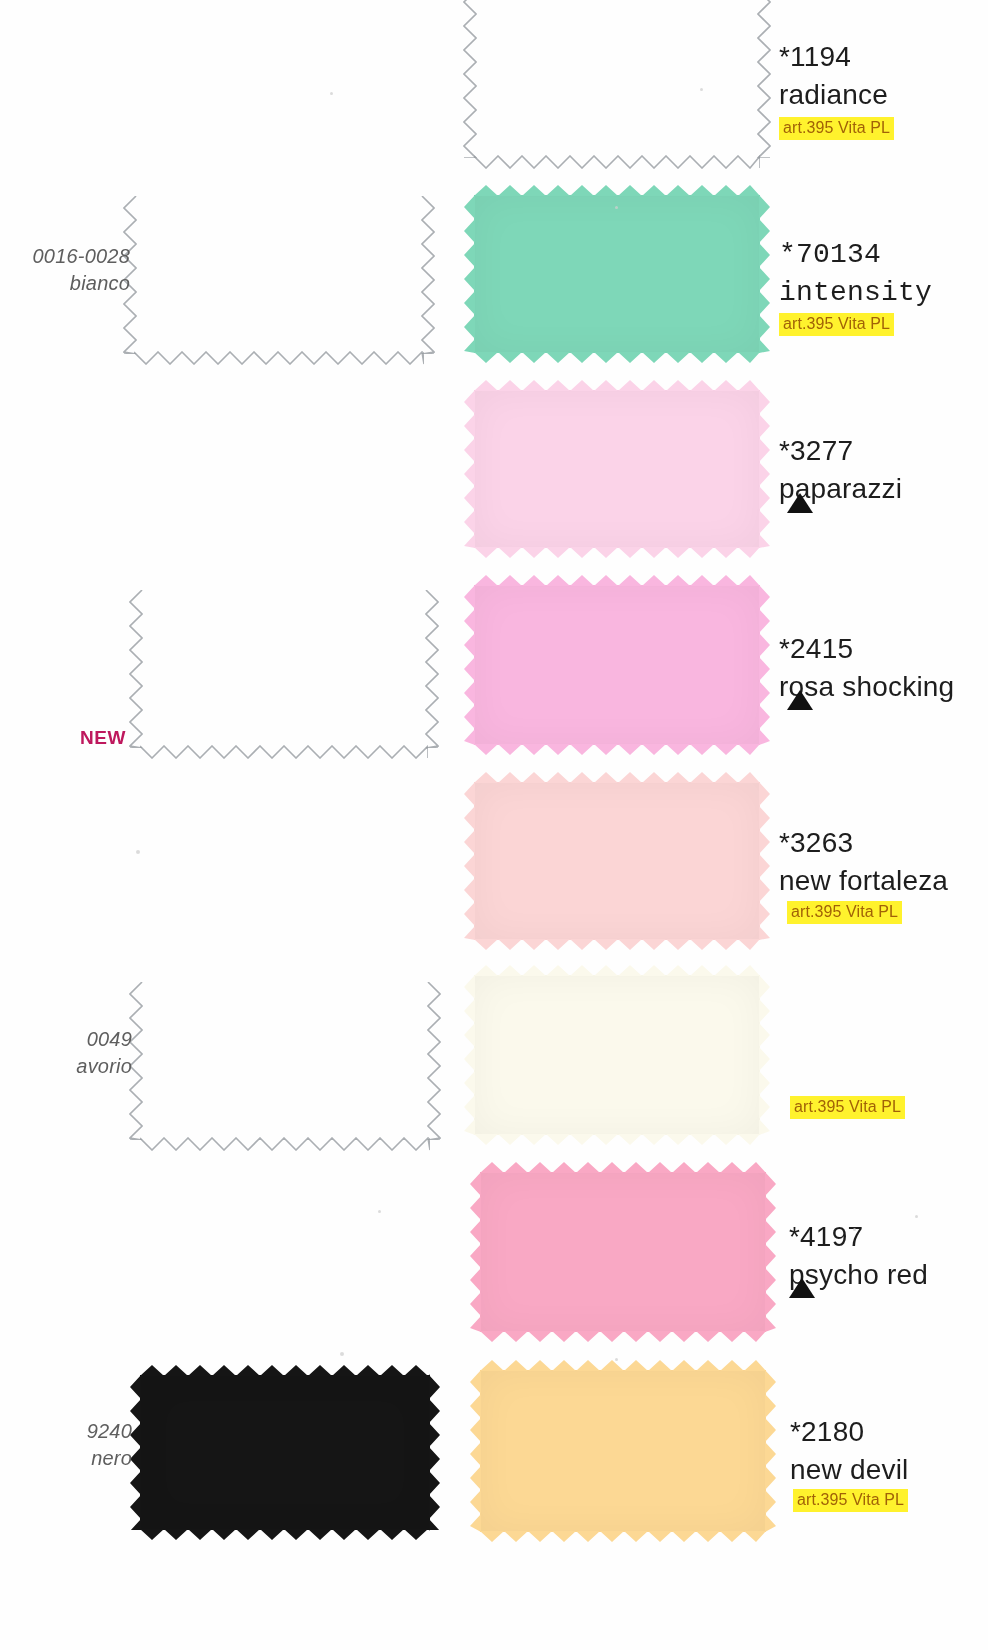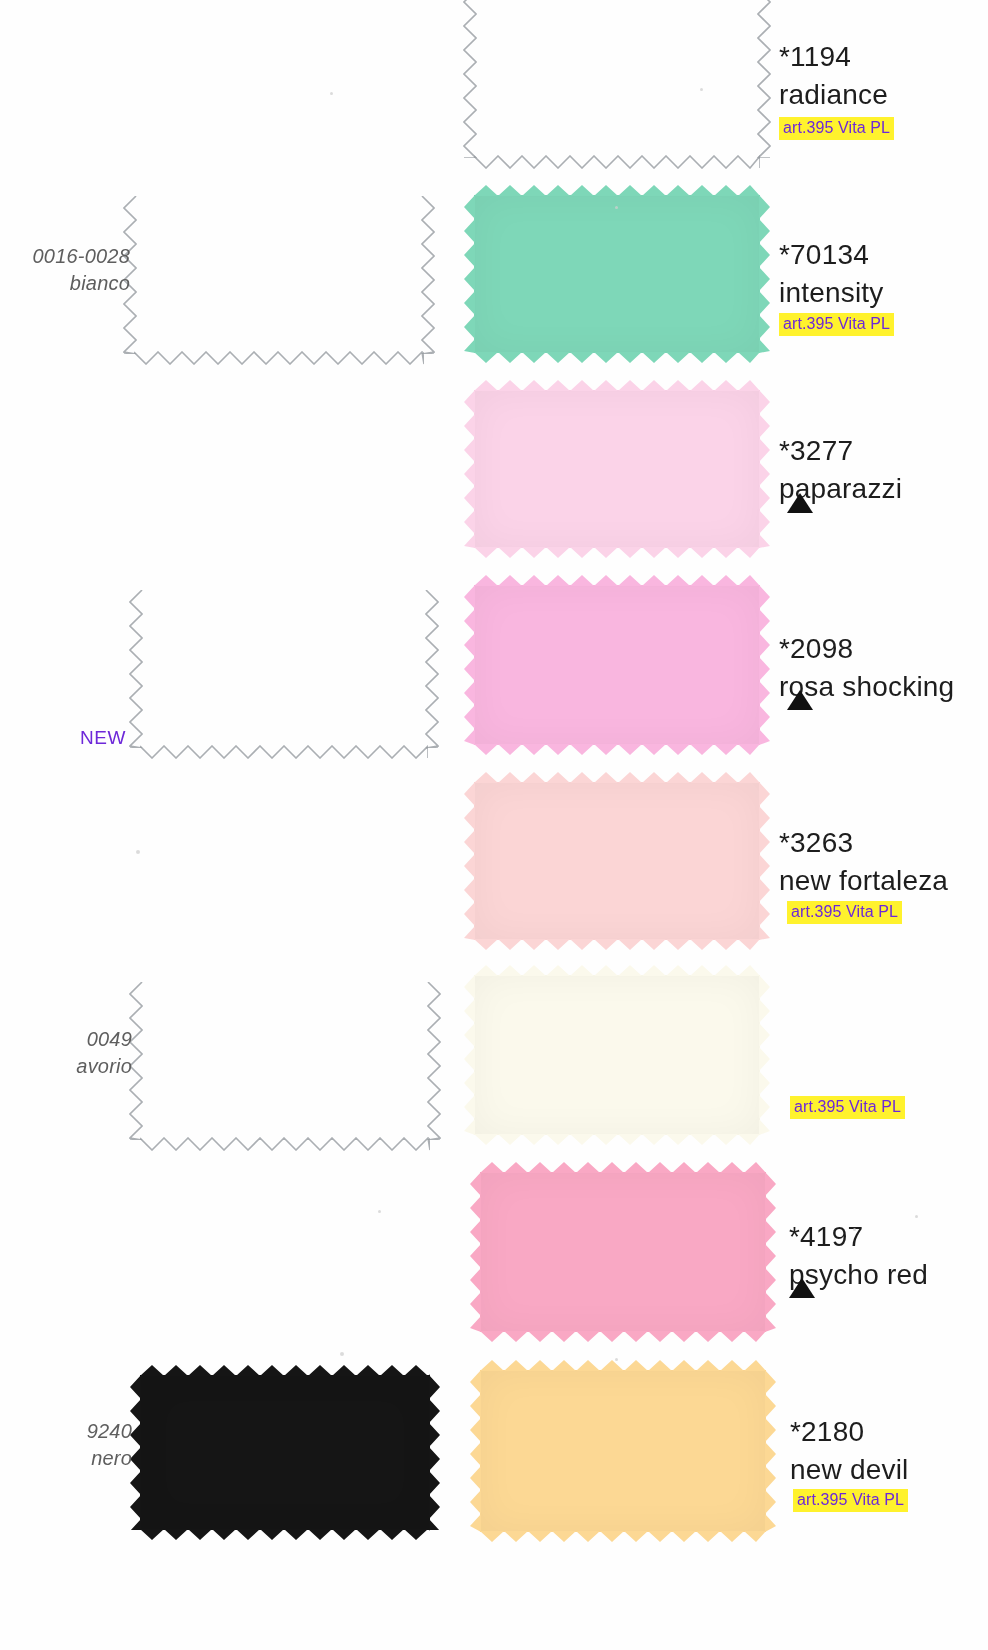--- a/index.html
+++ b/index.html
@@ -60,32 +60,32 @@
     color: #1d1d1d;
     font-size: 28px;
     letter-spacing: .2px;
   }
   .label-right .code { display: block; }
   .label-right .name { display: block; }
 
   .tag {
     position: absolute;
     background: #fff22d;
-    color: #6d28d9;
+    color: #a16207;
     font-size: 16px;
     padding: 2px 4px 3px 4px;
     white-space: nowrap;
     letter-spacing: .1px;
   }
 
   .new-badge {
     position: absolute;
-    color: #6d28d9;
+    color: #be185d;
     font-size: 19px;
-    font-weight: 400;
+    font-weight: 700;
     letter-spacing: .5px;
   }
 
   .tri {
     position: absolute;
     width: 0;
     height: 0;
     border-left: 13px solid transparent;
     border-right: 13px solid transparent;
     border-bottom: 20px solid #111111;
@@ -130,21 +130,21 @@
       <svg width="286" height="11" viewBox="0 0 286 11" style="position: absolute; display: block; left: 0px; bottom: -10px;">
         <polygon points="0,0 0,0 12,11 24,0 36,11 48,0 60,11 72,0 84,11 96,0 108,11 120,0 132,11 144,0 156,11 168,0 180,11 192,0 204,11 216,0 228,11 240,0 252,11 264,0 276,11 286,0" fill="#7ed7b8"></polygon>
       </svg>
       <svg width="11" height="158" viewBox="0 0 11 158" style="position: absolute; display: block; top: 0px; left: -10px;">
         <polygon points="11,0 11,0 0,12 11,24 0,36 11,48 0,60 11,72 0,84 11,96 0,108 11,120 0,132 11,144 0,156 11,158" fill="#7ed7b8"></polygon>
       </svg>
       <svg width="11" height="158" viewBox="0 0 11 158" style="position: absolute; display: block; top: 0px; right: -10px;">
         <polygon points="0,0 0,0 11,12 0,24 11,36 0,48 11,60 0,72 11,84 0,96 11,108 0,120 11,132 0,144 11,156 0,158" fill="#7ed7b8"></polygon>
       </svg>
     </div>
-  <div class="label-right" style="left:779px; top:236px;">
+  <div class="label-right" style="left:779px; top:236px;font-family:Liberation Mono, monospace;">
     <span class="code">*70134</span>
     <span class="name">intensity</span>
   </div>
   <div class="tag" style="left:779px; top:313px;">art.395 Vita PL</div>
 
   <div class="swatch" style="left:474px; top:390px; width:286px; height:158px;">
     <div class="body" style="background: rgb(251, 211, 232); box-shadow: rgba(0, 0, 0, 0.043) 0px 0px 40px inset;"></div>
   <svg width="286" height="11" viewBox="0 0 286 11" style="position: absolute; display: block; left: 0px; top: -10px;">
         <polygon points="0,11 0,11 12,0 24,11 36,0 48,11 60,0 72,11 84,0 96,11 108,0 120,11 132,0 144,11 156,0 168,11 180,0 192,11 204,0 216,11 228,0 240,11 252,0 264,11 276,0 286,11" fill="#fbd3e8"></polygon>
       </svg>
@@ -173,21 +173,21 @@
         <polygon points="0,0 0,0 12,11 24,0 36,11 48,0 60,11 72,0 84,11 96,0 108,11 120,0 132,11 144,0 156,11 168,0 180,11 192,0 204,11 216,0 228,11 240,0 252,11 264,0 276,11 286,0" fill="#f9b6df"></polygon>
       </svg>
       <svg width="11" height="160" viewBox="0 0 11 160" style="position: absolute; display: block; top: 0px; left: -10px;">
         <polygon points="11,0 11,0 0,12 11,24 0,36 11,48 0,60 11,72 0,84 11,96 0,108 11,120 0,132 11,144 0,156 11,160" fill="#f9b6df"></polygon>
       </svg>
       <svg width="11" height="160" viewBox="0 0 11 160" style="position: absolute; display: block; top: 0px; right: -10px;">
         <polygon points="0,0 0,0 11,12 0,24 11,36 0,48 11,60 0,72 11,84 0,96 11,108 0,120 11,132 0,144 11,156 0,160" fill="#f9b6df"></polygon>
       </svg>
     </div>
   <div class="label-right" style="left:779px; top:630px;">
-    <span class="code">*2098</span>
+    <span class="code">*2415</span>
     <span class="name">rosa shocking</span>
   </div>
   <div class="tri" style="left:787px; top:690px;"></div>
 
   <div class="swatch" style="left:474px; top:782px; width:286px; height:158px;">
     <div class="body" style="background: rgb(251, 213, 213); box-shadow: rgba(0, 0, 0, 0.043) 0px 0px 40px inset;"></div>
   <svg width="286" height="11" viewBox="0 0 286 11" style="position: absolute; display: block; left: 0px; top: -10px;">
         <polygon points="0,11 0,11 12,0 24,11 36,0 48,11 60,0 72,11 84,0 96,11 108,0 120,11 132,0 144,11 156,0 168,11 180,0 192,11 204,0 216,11 228,0 240,11 252,0 264,11 276,0 286,11" fill="#fbd5d5"></polygon>
       </svg>
       <svg width="286" height="11" viewBox="0 0 286 11" style="position: absolute; display: block; left: 0px; bottom: -10px;">

